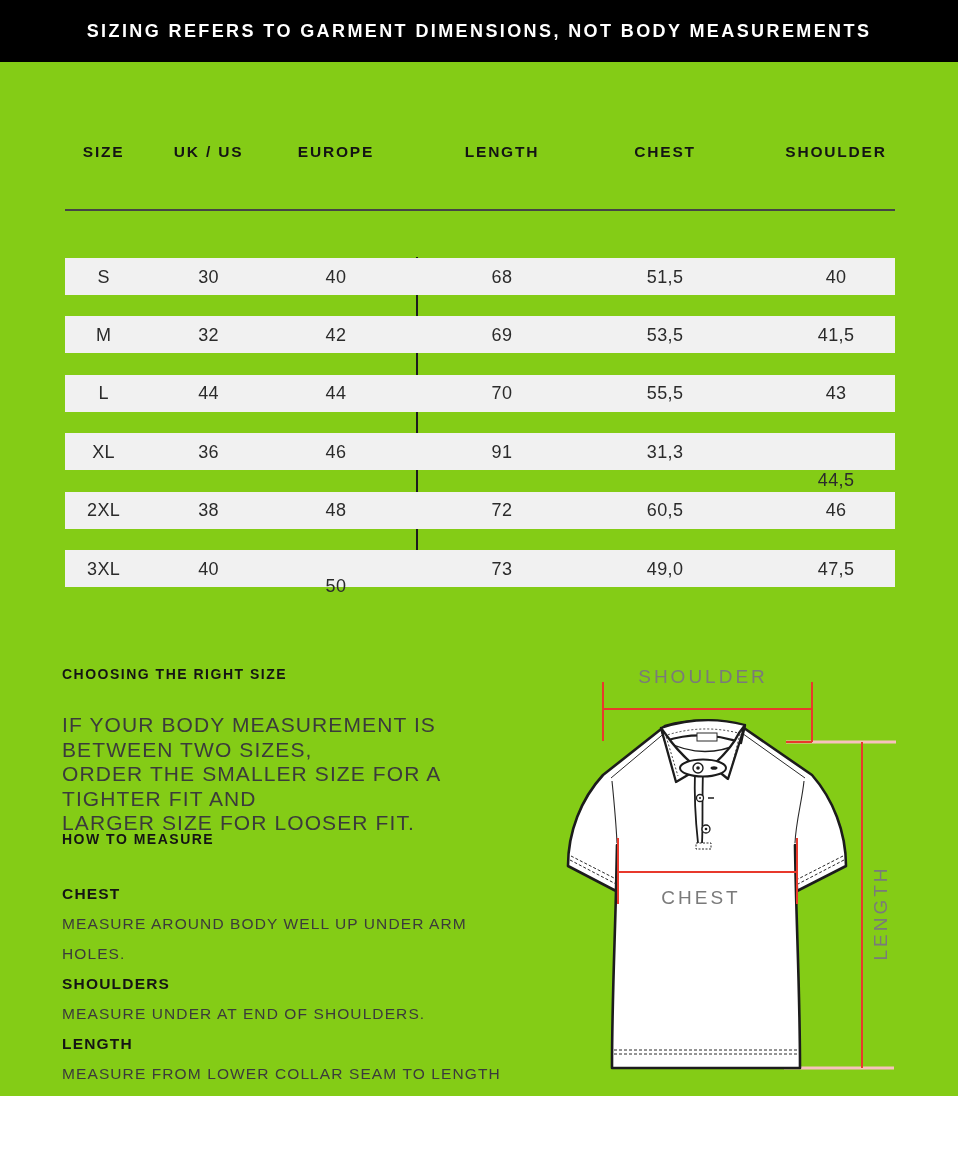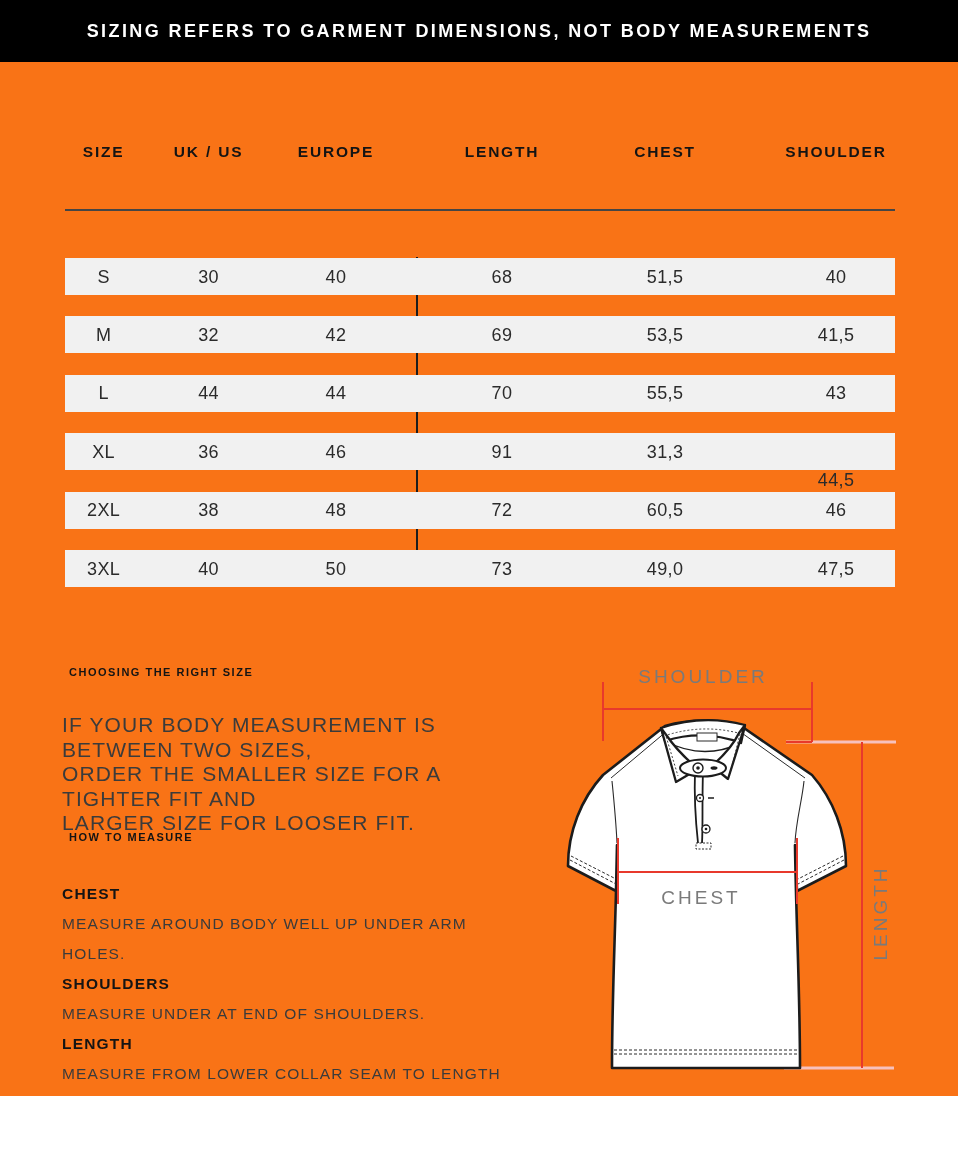--- a/index.html
+++ b/index.html
@@ -1,17 +1,17 @@
 <!DOCTYPE html>
 <html><head>
 <meta charset="utf-8">
 <style>
   html,body{margin:0;padding:0;background:#ffffff;}
   .page{
-    position:relative;width:958px;height:1096px;background:#f97316;overflow:hidden;
+    position:relative;width:958px;height:1096px;background:#84cc16;overflow:hidden;
     font-family:"Liberation Sans",sans-serif;color:#1a1a1a;
   }
   
   .banner{
     position:absolute;left:0;top:0;width:958px;height:62px;background:#000000;
     display:flex;align-items:center;justify-content:center;
   }
   .banner-text{
     color:#ffffff;font-size:18px;font-weight:700;letter-spacing:2.4px;white-space:nowrap;
   }
@@ -25,21 +25,21 @@
   .col-divider{position:absolute;left:416px;top:257px;width:2px;height:330px;background:#1d1d1d;}
   .trow{
     position:absolute;left:65px;width:830px;height:37px;background:#f1f1f1;
   }
   .trow .cell{
     position:absolute;top:50%;transform:translate(-50%,-50%);
     font-size:18px;font-weight:400;color:#2b2b2b;white-space:nowrap;letter-spacing:0.4px;
   }
   
   .h-section{
-    position:absolute;left:69px;font-size:11px;font-weight:700;letter-spacing:1.5px;
+    position:absolute;left:62px;font-size:14px;font-weight:700;letter-spacing:1.5px;
     color:#141414;white-space:nowrap;
   }
   .choosing-head{top:666px;}
   .howto-head{top:831px;}
   .body-text{
     position:absolute;left:62px;top:713px;width:480px;
     font-size:21px;font-weight:400;letter-spacing:1.1px;line-height:24.5px;color:#3b3b3b;
     white-space:pre-line;
   }
   .measure-list{position:absolute;left:62px;top:879px;width:470px;}
@@ -115,21 +115,21 @@
         <span class="cell" style="left: 4.65%;">2XL</span>
         <span class="cell" style="left: 17.3%;">38</span>
         <span class="cell" style="left: 32.65%;">48</span>
         <span class="cell" style="left: 52.65%;">72</span>
         <span class="cell" style="left: 72.3%;">60,5</span>
         <span class="cell" style="left: 92.9%;">46</span>
       </div>
       <div class="trow" style="top: 550px;">
         <span class="cell" style="left: 4.65%;">3XL</span>
         <span class="cell" style="left: 17.3%;">40</span>
-        <span class="cell" style="left: 32.65%;">50</span>
+        <span class="cell" style="left: 32.65%; margin-top: 17px;">50</span>
         <span class="cell" style="left: 52.65%;">73</span>
         <span class="cell" style="left: 72.3%;">49,0</span>
         <span class="cell" style="left: 92.9%;">47,5</span>
       </div>
     </div>
 
   <div class="h-section choosing-head">CHOOSING THE RIGHT SIZE</div>
   <div class="body-text">IF YOUR BODY MEASUREMENT IS BETWEEN TWO SIZES,
 ORDER THE SMALLER SIZE FOR A TIGHTER FIT AND
 LARGER SIZE FOR LOOSER FIT.</div>

